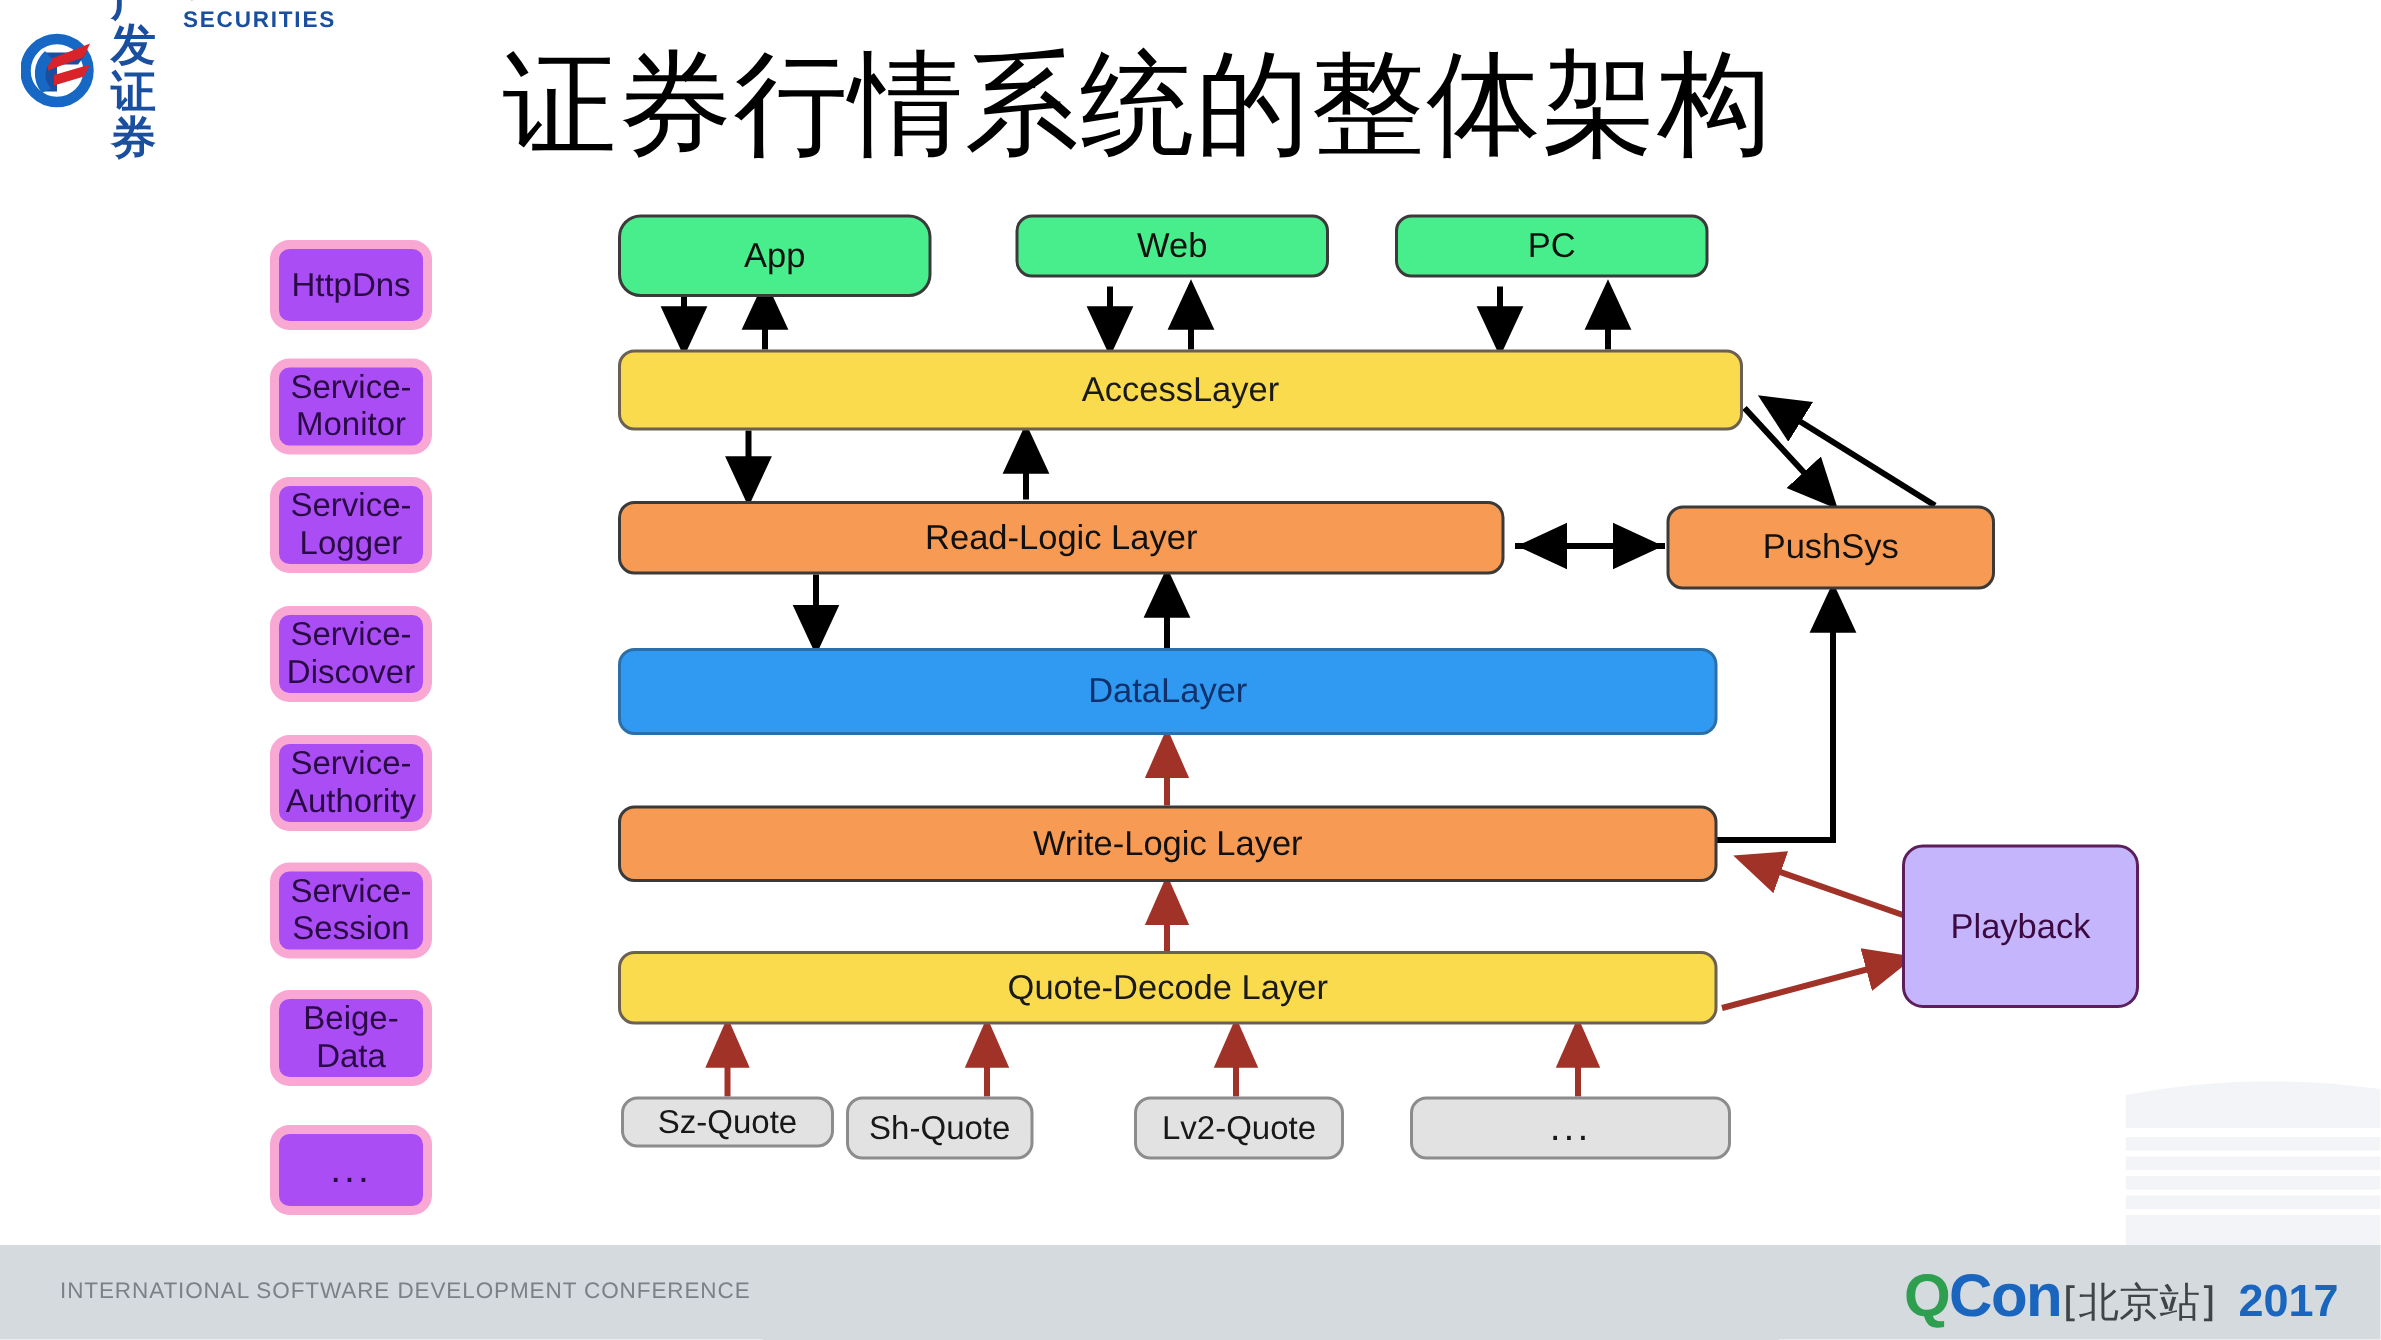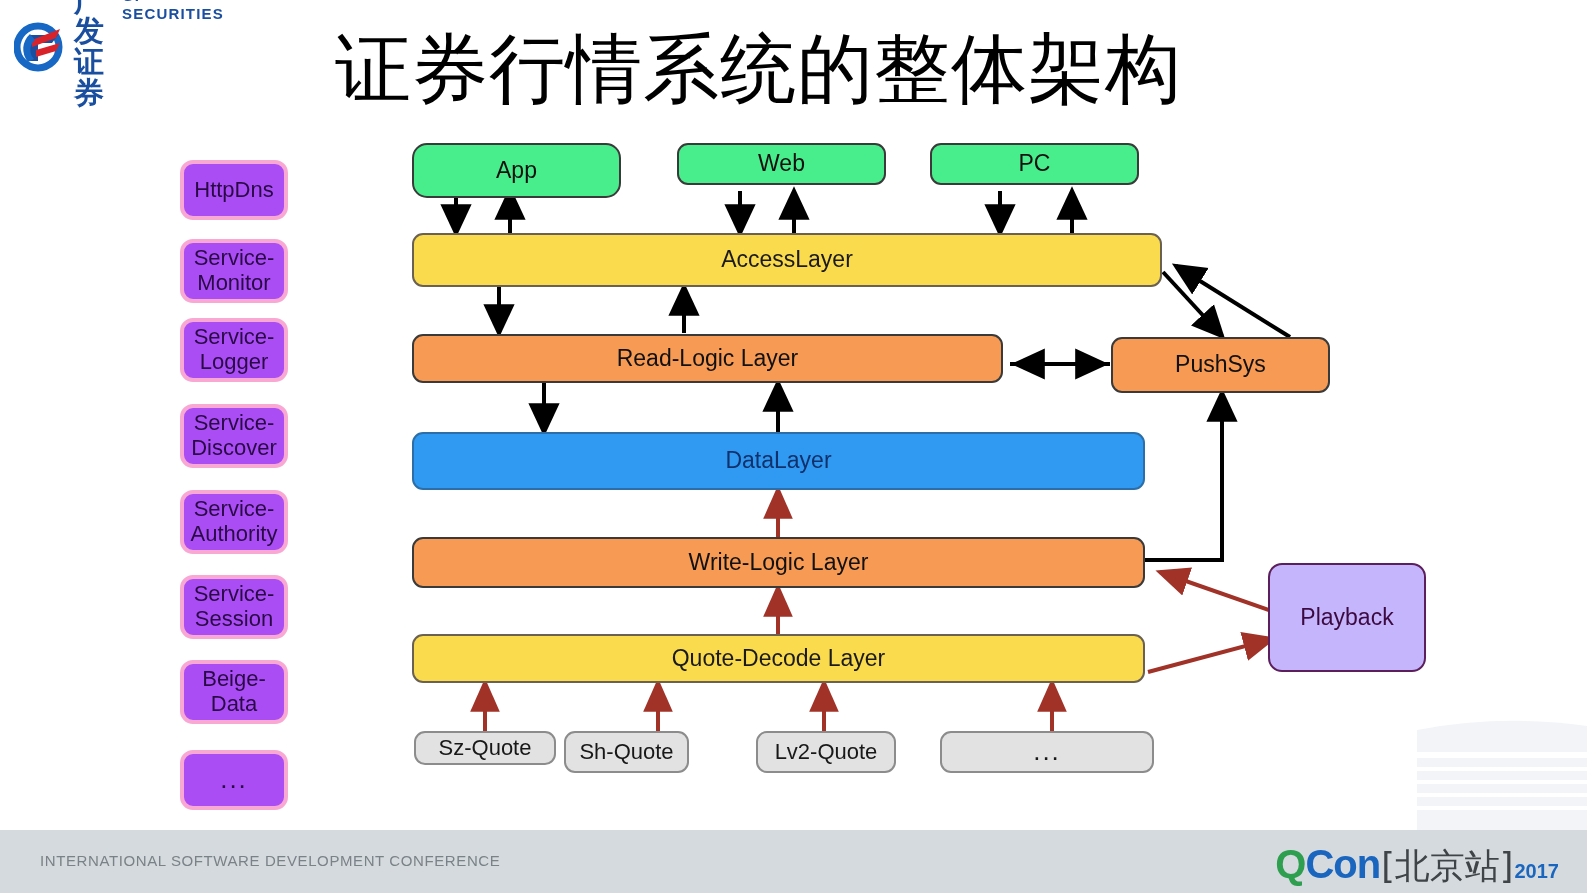--- a/index.html
+++ b/index.html
@@ -105,21 +105,21 @@
   }
   .node-blue {
     background: #309af2;
     border: 2px solid #2c6fa8;
     border-radius: 11px;
     color: #10316b;
     font-size: 23px;
   }
   .node-purple {
     background: #ab4df5;
-    border: 4px solid #f9a8d4;
+    border: 6px solid #f9a8d4;
     border-radius: 13px;
     color: #2a0a45;
     font-size: 22px;
   }
   .node-magenta {
     background: #c4b5fd;
     border: 2px solid #5c1f5c;
     border-radius: 14px;
     color: #3c0a40;
     font-size: 23px;
@@ -164,27 +164,27 @@
     position: absolute;
     right: 28px;
     top: 12px;
     display: flex;
     align-items: baseline;
     font-weight: 700;
   }
   #qcon-q { font-size: 40px; color: #2e9e4f; letter-spacing: -1px; }
   #qcon-con { font-size: 40px; color: #1a66bf; letter-spacing: -1px; }
   #qcon-city {
-    font-size: 35px;
+    font-size: 27px;
     color: #3f4448;
     font-weight: 400;
     font-family: "DejaVu Sans", "Liberation Sans", sans-serif;
     margin-left: 1px;
   }
-  #qcon-year { font-size: 20px; color: #1a66bf; margin-left: 1px; }
+  #qcon-year { font-size: 30px; color: #1a66bf; margin-left: 15px; }
 </style>
 </head>
 <body>
 
 <div id="brand-logo">
   <svg id="brand-emblem" viewBox="0 0 52 52">
     <circle cx="24" cy="26" r="21" fill="none" stroke="#1668c4" stroke-width="7"></circle>
     <path d="M16 40 L16 14 L44 14 L38 22 L24 22 L24 40 Z" fill="#1a4fa0"></path>
     <path d="M18 19 L46 8 L42 17 L18 26 Z" fill="#d8232a"></path>
     <path d="M22 29 L46 22 L42 30 L22 36 Z" fill="#d8232a"></path>

